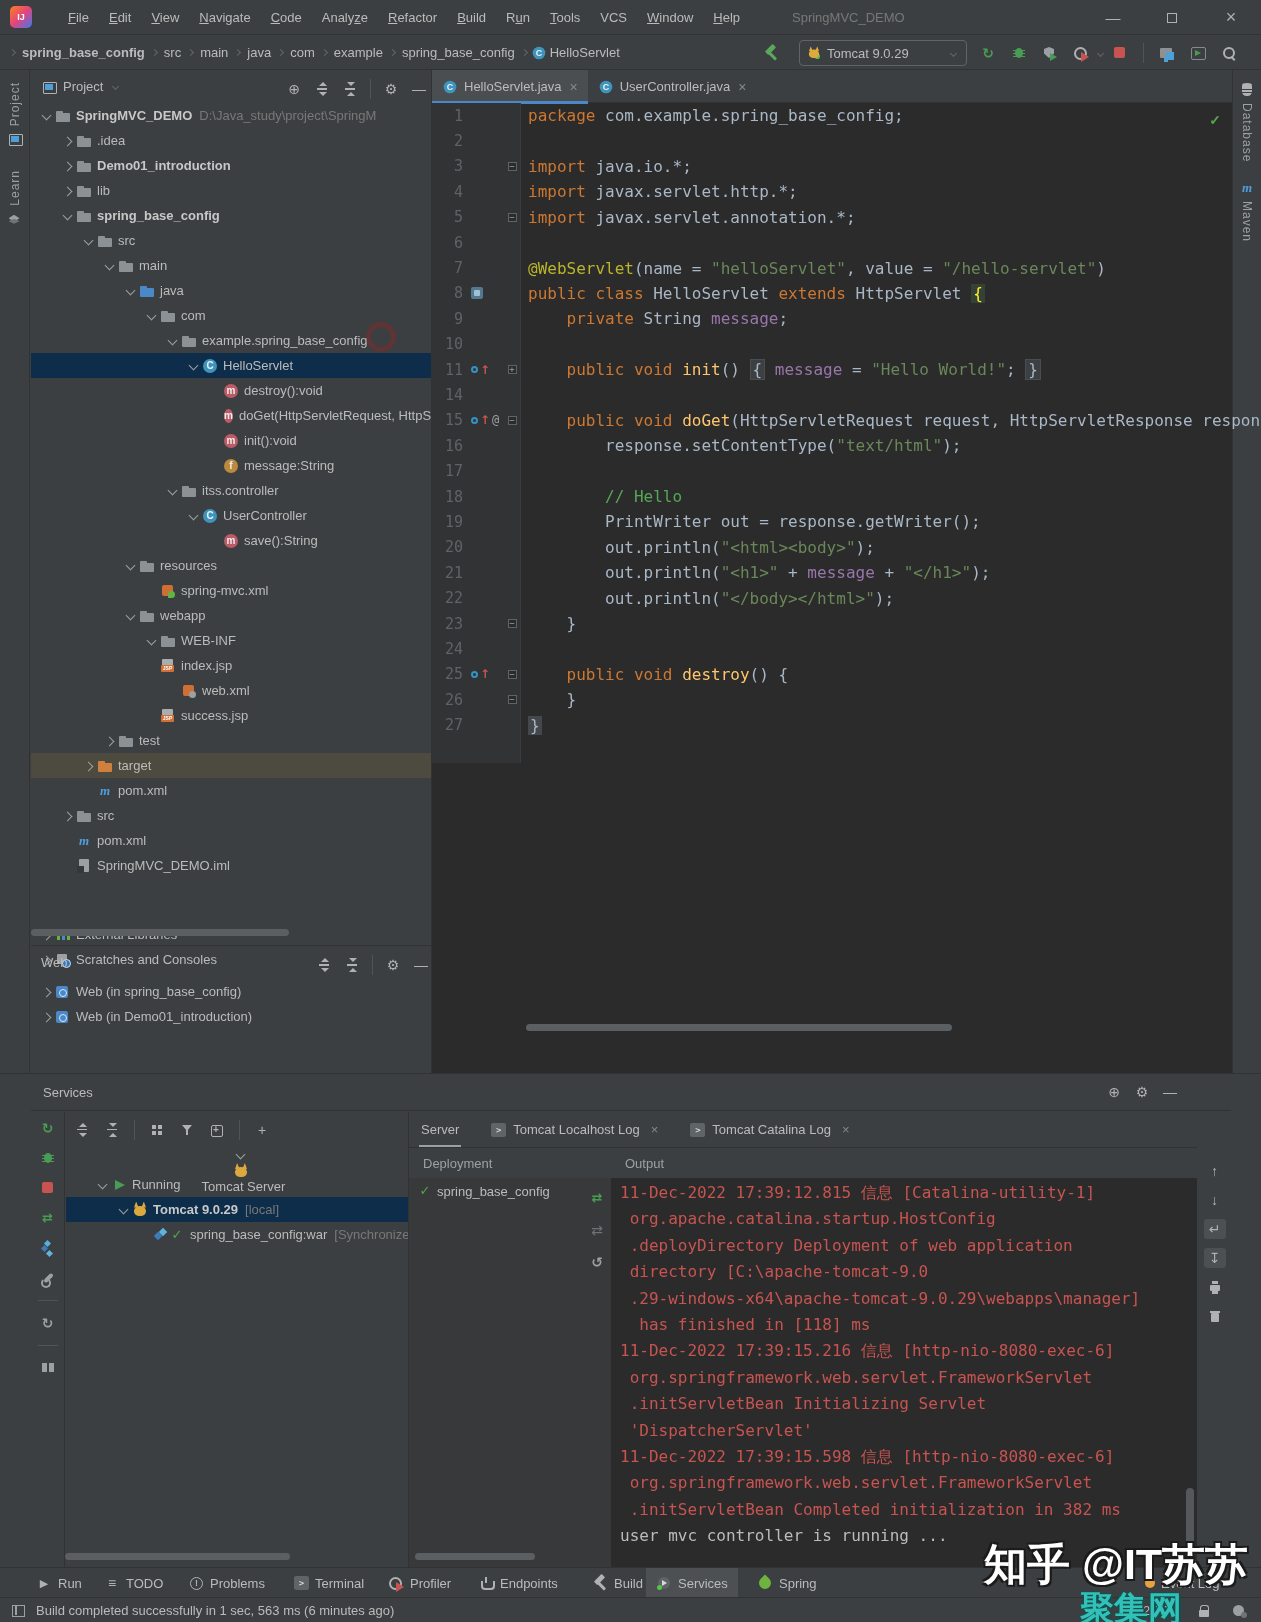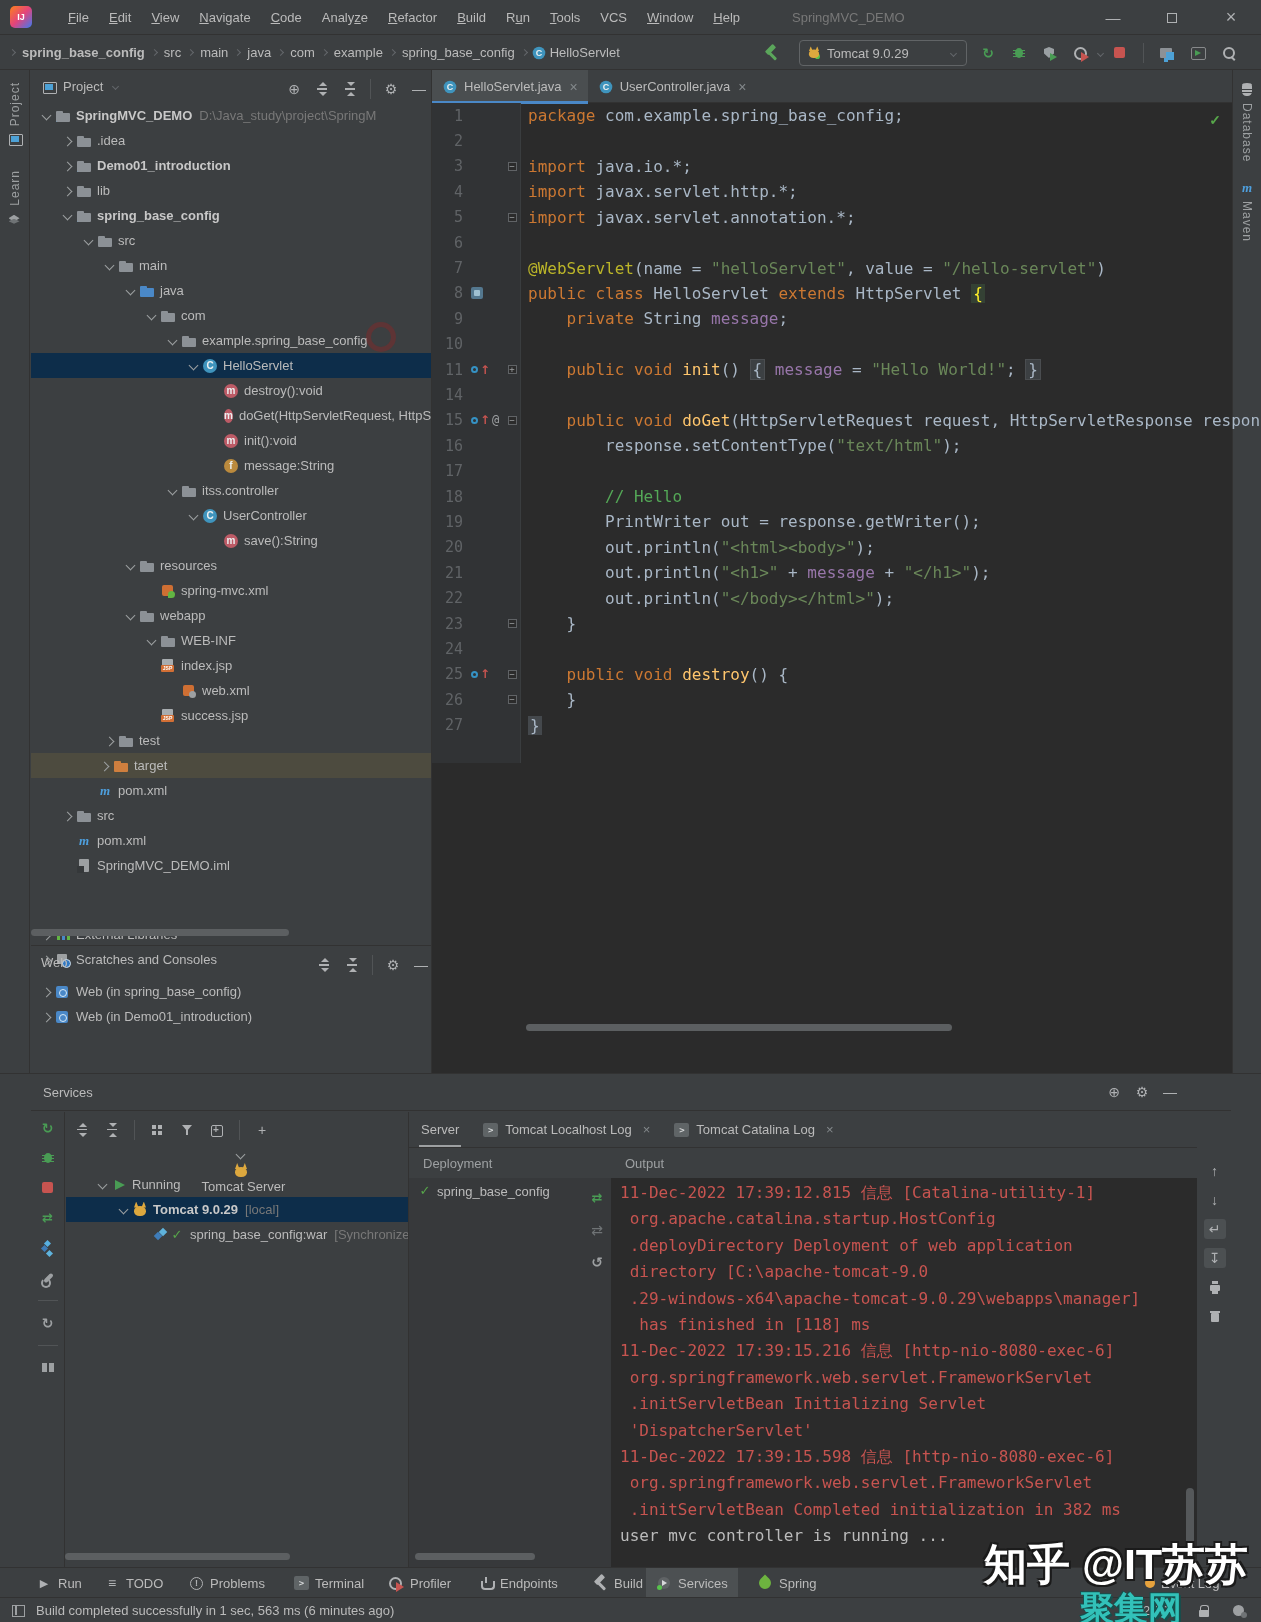--- a/index.html
+++ b/index.html
@@ -71,21 +71,21 @@
 .ovr-at{color:#9da0a2;font:12px/12px "DejaVu Sans Mono",monospace}
 .webclass{width:12px;height:12px;background:#54788f;border-radius:2px;position:relative}
 .webclass::after{content:"";position:absolute;left:3px;top:3px;width:6px;height:6px;background:#9fc1d2;border-radius:1px}
 
 .svc{position:absolute;left:0;top:1073px;width:1261px;height:494px;background:#3c3f41;border-top:1px solid #323232}
 .svc-head{position:absolute;left:31px;top:0;height:37px;display:flex;align-items:center;padding-left:12px;color:#bbb;width:1200px;border-bottom:1px solid #323232}
 .svc-lstrip{position:absolute;left:31px;top:38px;width:34px;height:455px;border-right:1px solid #323232;display:flex;flex-direction:column;align-items:center;padding-top:8px;gap:14px}
 .svc-toolrow{position:absolute;left:66px;top:38px;width:341px;height:35px;display:flex;align-items:center;gap:14px;padding-left:8px}
 .svc-tree{position:absolute;left:66px;top:73px;width:342px}
 .svc-divider{position:absolute;left:408px;top:38px;width:1px;height:455px;background:#323232}
-.svc-tabs{position:absolute;left:409px;top:38px;height:35px;display:flex;align-items:center;gap:0}
+.svc-tabs{position:absolute;left:409px;top:38px;height:35px;display:flex;align-items:center;gap:8px}
 .stab{display:flex;align-items:center;gap:7px;padding:0 12px;height:35px;position:relative;color:#bbb}
 .stab.active::after{content:"";position:absolute;left:10px;right:10px;bottom:0;height:2px;background:#9da0a2}
 .termico{width:15px;height:14px;background:#5f6466;border-radius:2px;color:#d6d8d9;font:bold 9px/14px "DejaVu Sans Mono",monospace;text-align:center}
 .deploy{position:absolute;left:409px;top:73px;width:202px;height:420px;border-top:1px solid #323232}
 .deploy .hdr,.outp .hdr{height:30px;display:flex;align-items:center;padding-left:14px;color:#9da0a2}
 .deploy-list{position:absolute;left:0;top:30px;width:174px;height:390px;background:#37393b}
 .deploy-icons{position:absolute;left:174px;top:30px;width:28px;height:390px;background:#37393b;display:flex;flex-direction:column;align-items:center;padding-top:12px;gap:16px}
 .outp{position:absolute;left:611px;top:73px;width:586px;height:420px;border-top:1px solid #323232}
 .log{position:absolute;left:0;top:30px;width:586px;height:390px;background:#2b2b2b;overflow:hidden;font:16px "DejaVu Sans Mono",monospace;padding-left:9px;padding-top:2px}
 .log div{height:26.4px;line-height:26.4px;white-space:pre}
@@ -463,21 +463,21 @@
         <div class="trow" style="padding-left: 113px;">
           <span class="chev"></span>
           <span class="ico i-jsp"></span>
           <span class="lbl">success.jsp</span>
         </div>
         <div class="trow" style="padding-left: 71px;">
           <span class="chev right"></span>
           <span class="ico fld"></span>
           <span class="lbl">test</span>
         </div>
-        <div class="trow sel-brown" style="padding-left: 66px;">
+        <div class="trow sel-brown" style="padding-left: 50px;">
           <span class="chev right"></span>
           <span class="ico fld f-orange"></span>
           <span class="lbl">target</span>
         </div>
         <div class="trow" style="padding-left: 50px;">
           <span class="chev"></span>
           <span class="ico i-maven">m</span>
           <span class="lbl">pom.xml</span>
         </div>
         <div class="trow" style="padding-left: 29px;">

